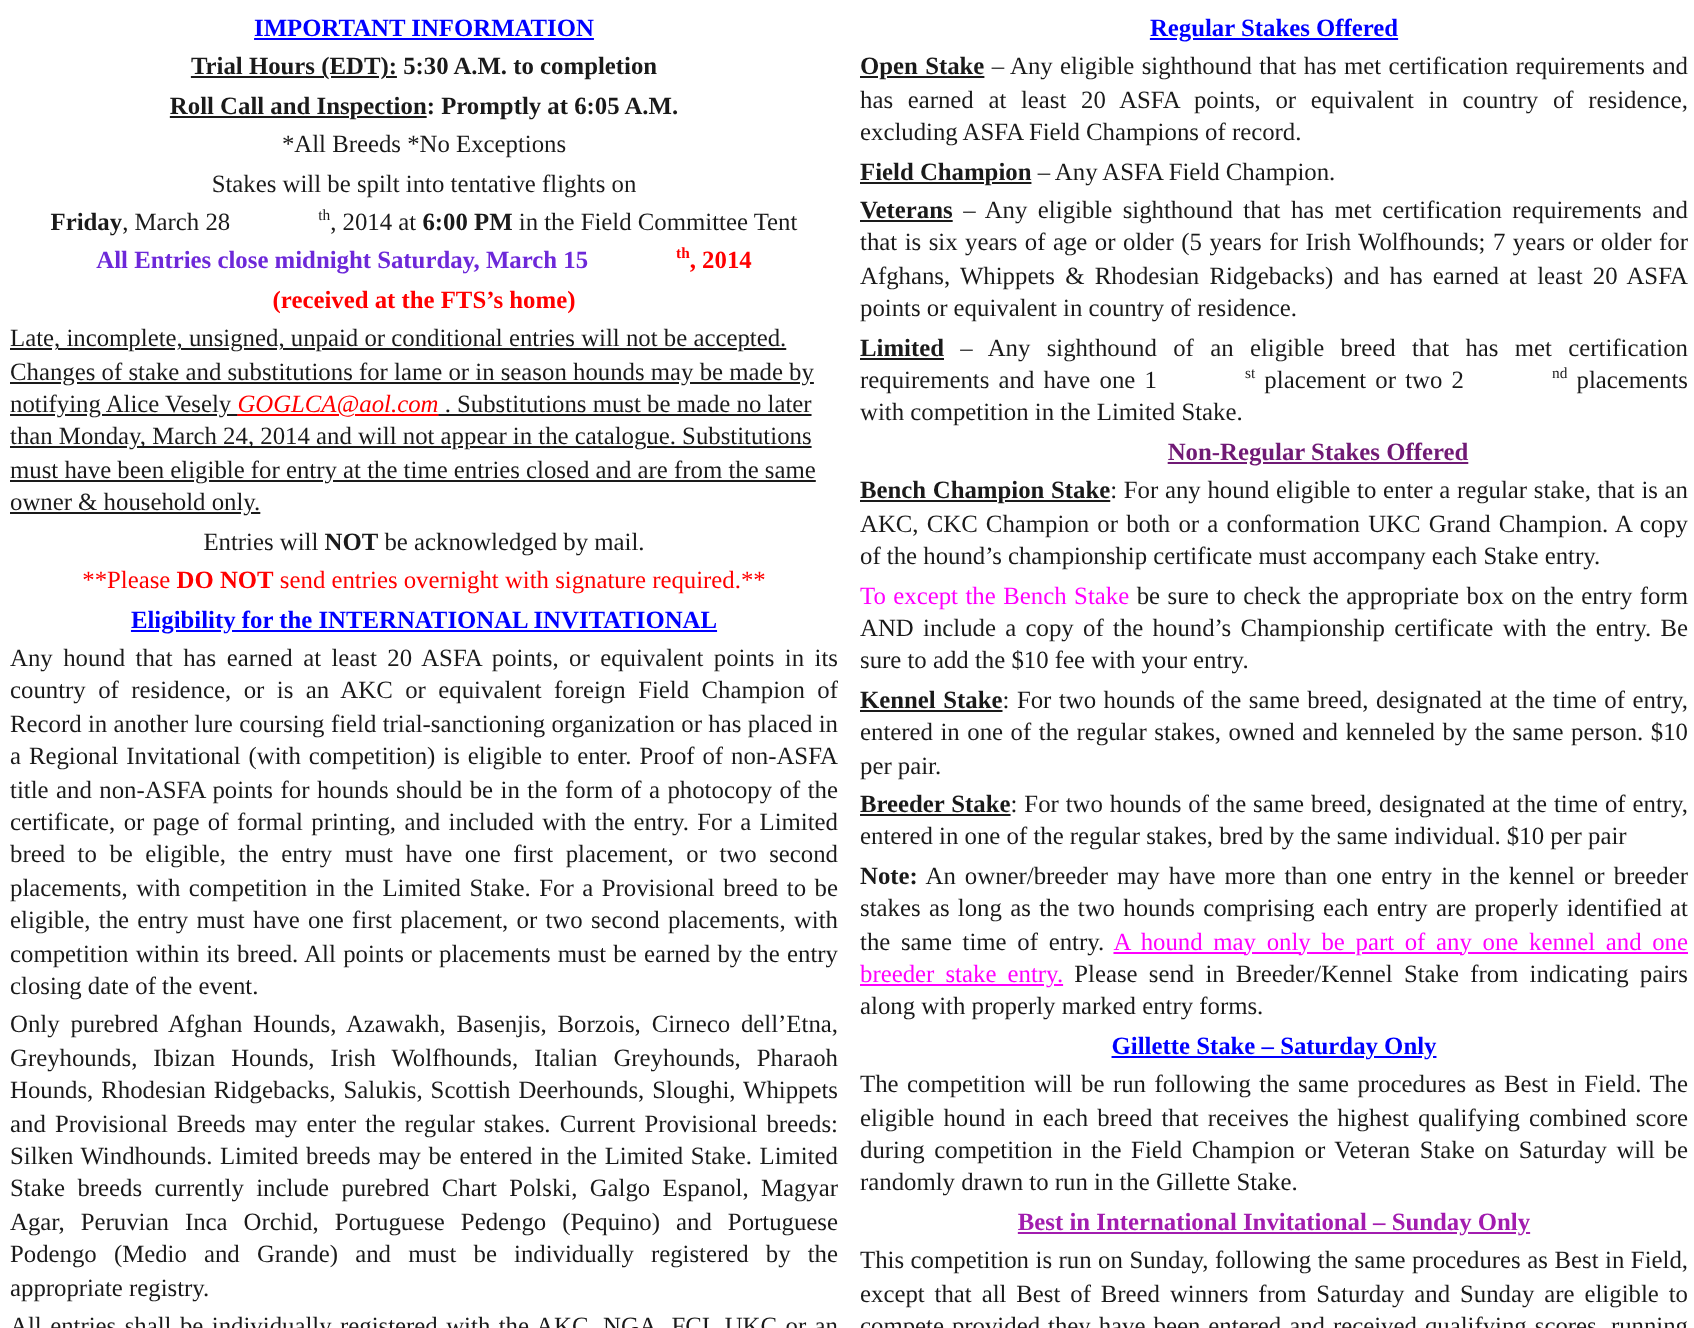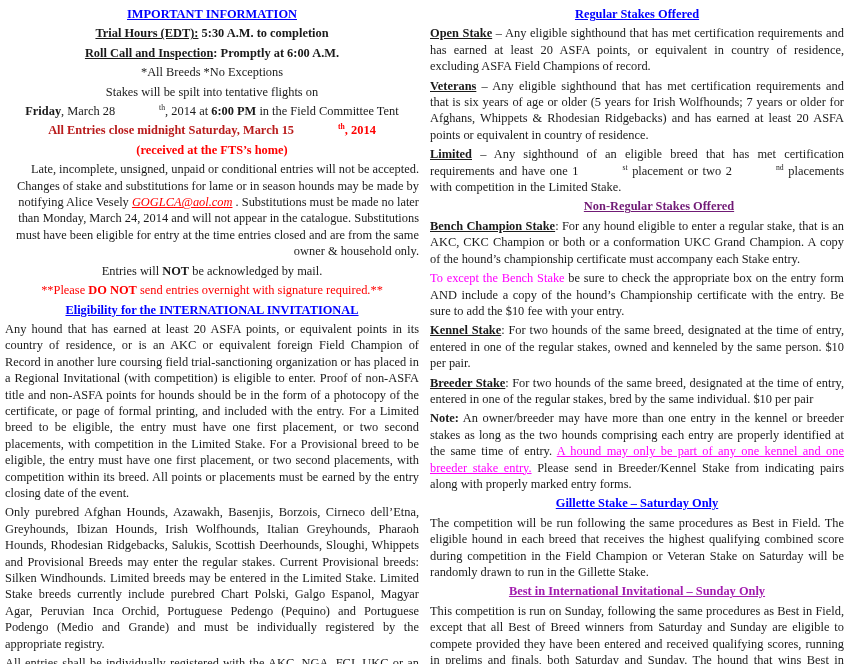--- a/index.html
+++ b/index.html
@@ -7,53 +7,54 @@
   body {
     width: 847px; height: 664px; overflow: hidden;
     font-family: "Liberation Serif", "DejaVu Serif", serif;
     font-size: 12.4px; line-height: 16.4px; color: #1a1a1a;
   }
   .page { display: flex; gap: 11px; padding: 6px 3px 0 5px; height: 100%; }
   .col { flex: 1 1 0; min-width: 0; }
   p.blk { margin: 0 0 3px 0; }
   .t-heading { text-align: center; margin: 4px 0 2px 0; font-weight: bold; }
   .t-line { text-align: center; margin: 0; }
-  .t-center { text-align: right; margin-bottom: 3px; }
+  .t-center { text-align: left; margin-bottom: 3px; text-decoration: underline; }
   .t-para { text-align: justify; margin-bottom: 3px; }
   .gap { margin-top: 11px; }
   .b { font-weight: bold; }
   .u { text-decoration: underline; }
   .i { font-style: italic; }
   sup { font-size: 0.62em; line-height: 0; vertical-align: super; padding-left: 44px; }
   a { cursor: pointer; }
 </style>
 </head>
 <body>
 
 <div class="page">
   <div class="col">
       <p class="blk t-heading"><span class="b u" style="color: rgb(0, 0, 255);">IMPORTANT INFORMATION</span></p>
       <p class="blk t-line"><span class="b u">Trial Hours (EDT):</span><span class="b"> 5:30 A.M. to completion</span></p>
-      <p class="blk t-line"><span class="b u">Roll Call and Inspection</span><span class="b">: Promptly at 6:00 A.M.</span></p>
+      <p class="blk t-line"><span class="b u">Roll Call and Inspection</span><span class="b">: Promptly at 6:05 A.M.</span></p>
       <p class="blk t-line"><span>*All Breeds *No Exceptions</span></p>
       <p class="blk t-line"><span>Stakes will be spilt into tentative flights on</span></p>
       <p class="blk t-line"><span class="b">Friday</span><span>, March 28</span><sup>th</sup><span>, 2014 at </span><span class="b">6:00 PM</span><span> in the Field Committee Tent</span></p>
-      <p class="blk t-line gap"><span class="b" style="color: #b91c1c;">All Entries close midnight Saturday, March 15</span><sup class="b" style="color: rgb(255, 0, 0);">th</sup><span class="b" style="color: rgb(255, 0, 0);">, 2014</span></p>
+      <p class="blk t-line gap"><span class="b" style="color: #6d28d9;">All Entries close midnight Saturday, March 15</span><sup class="b" style="color: rgb(255, 0, 0);">th</sup><span class="b" style="color: rgb(255, 0, 0);">, 2014</span></p>
       <p class="blk t-line"><span class="b" style="color: rgb(255, 0, 0);">(received at the FTS’s home)</span></p>
       <p class="blk t-center gap"><span>Late, incomplete, unsigned, unpaid or conditional entries will not be accepted. Changes of stake and substitutions for lame or in season hounds may be made by notifying Alice Vesely </span><a class="u i" href="#" style="color: rgb(255, 0, 0);">GOGLCA@aol.com</a><span> . Substitutions must be made no later than Monday, March 24, 2014 and will not appear in the catalogue. Substitutions must have been eligible for entry at the time entries closed and are from the same owner &amp; household only.</span></p>
       <p class="blk t-line gap"><span>Entries will </span><span class="b">NOT</span><span> be acknowledged by mail.</span></p>
       <p class="blk t-line"><span style="color: rgb(255, 0, 0); text-align: center;">**Please </span><span class="b" style="color: rgb(255, 0, 0);">DO NOT</span><span style="color: rgb(255, 0, 0);"> send entries overnight with signature required.**</span></p>
       <p class="blk t-heading"><span class="b u" style="color: rgb(0, 0, 255);">Eligibility for the INTERNATIONAL INVITATIONAL</span></p>
       <p class="blk t-para"><span>Any hound that has earned at least 20 ASFA points, or equivalent points in its country of residence, or is an AKC or equivalent foreign Field Champion of Record in another lure coursing field trial-sanctioning organization or has placed in a Regional Invitational (with competition) is eligible to enter. Proof of non-ASFA title and non-ASFA points for hounds should be in the form of a photocopy of the certificate, or page of formal printing, and included with the entry. For a Limited breed to be eligible, the entry must have one first placement, or two second placements, with competition in the Limited Stake. For a Provisional breed to be eligible, the entry must have one first placement, or two second placements, with competition within its breed. All points or placements must be earned by the entry closing date of the event.</span></p>
       <p class="blk t-para"><span>Only purebred Afghan Hounds, Azawakh, Basenjis, Borzois, Cirneco dell’Etna, Greyhounds, Ibizan Hounds, Irish Wolfhounds, Italian Greyhounds, Pharaoh Hounds, Rhodesian Ridgebacks, Salukis, Scottish Deerhounds, Sloughi, Whippets and Provisional Breeds may enter the regular stakes. Current Provisional breeds: Silken Windhounds. Limited breeds may be entered in the Limited Stake. Limited Stake breeds currently include purebred Chart Polski, Galgo Espanol, Magyar Agar, Peruvian Inca Orchid, Portuguese Pedengo (Pequino) and Portuguese Podengo (Medio and Grande) and must be individually registered by the appropriate registry.</span></p>
       <p class="blk t-para"><span>All entries shall be individually registered with the AKC, NGA, FCI, UKC or an ASFA recognized foreign or an ASFA approved registry or possess a CRN from SPDBS.</span></p>
     </div>
   <div class="col">
       <p class="blk t-heading"><span class="b u" style="color: rgb(0, 0, 255);">Regular Stakes Offered</span></p>
       <p class="blk t-para"><span class="b u">Open Stake</span><span> – Any eligible sighthound that has met certification requirements and has earned at least 20 ASFA points, or equivalent in country of residence, excluding ASFA Field Champions of record.</span></p>
+      <p class="blk t-para"><span class="b u">Field Champion</span><span> – Any ASFA Field Champion.</span></p>
       <p class="blk t-para"><span class="b u">Veterans</span><span> – Any eligible sighthound that has met certification requirements and that is six years of age or older (5 years for Irish Wolfhounds; 7 years or older for Afghans, Whippets &amp; Rhodesian Ridgebacks) and has earned at least 20 ASFA points or equivalent in country of residence.</span></p>
       <p class="blk t-para"><span class="b u">Limited</span><span> – Any sighthound of an eligible breed that has met certification requirements and have one 1</span><sup>st</sup><span> placement or two 2</span><sup>nd</sup><span> placements with competition in the Limited Stake.</span></p>
       <p class="blk t-heading"><span class="b u" style="color: #701a75; margin-left: 44px;">Non-Regular Stakes Offered</span></p>
       <p class="blk t-para"><span class="b u">Bench Champion Stake</span><span>: For any hound eligible to enter a regular stake, that is an AKC, CKC Champion or both or a conformation UKC Grand Champion. A copy of the hound’s championship certificate must accompany each Stake entry.</span></p>
       <p class="blk t-para"><span style="color: rgb(255, 0, 255);">To except the Bench Stake</span><span> be sure to check the appropriate box on the entry form AND include a copy of the hound’s Championship certificate with the entry. Be sure to add the $10 fee with your entry.</span></p>
       <p class="blk t-para"><span class="b u">Kennel Stake</span><span>: For two hounds of the same breed, designated at the time of entry, entered in one of the regular stakes, owned and kenneled by the same person. $10 per pair.</span></p>
       <p class="blk t-para"><span class="b u">Breeder Stake</span><span>: For two hounds of the same breed, designated at the time of entry, entered in one of the regular stakes, bred by the same individual. $10 per pair</span></p>
       <p class="blk t-para"><span class="b">Note:</span><span> An owner/breeder may have more than one entry in the kennel or breeder stakes as long as the two hounds comprising each entry are properly identified at the same time of entry. </span><span class="u" style="color: rgb(255, 0, 255);">A hound may only be part of any one kennel and one breeder stake entry.</span><span> Please send in Breeder/Kennel Stake from indicating pairs along with properly marked entry forms.</span></p>
       <p class="blk t-heading"><span class="b u" style="color: rgb(0, 0, 255);">Gillette Stake – Saturday Only</span></p>
       <p class="blk t-para"><span>The competition will be run following the same procedures as Best in Field. The eligible hound in each breed that receives the highest qualifying combined score during competition in the Field Champion or Veteran Stake on Saturday will be randomly drawn to run in the Gillette Stake.</span></p>

